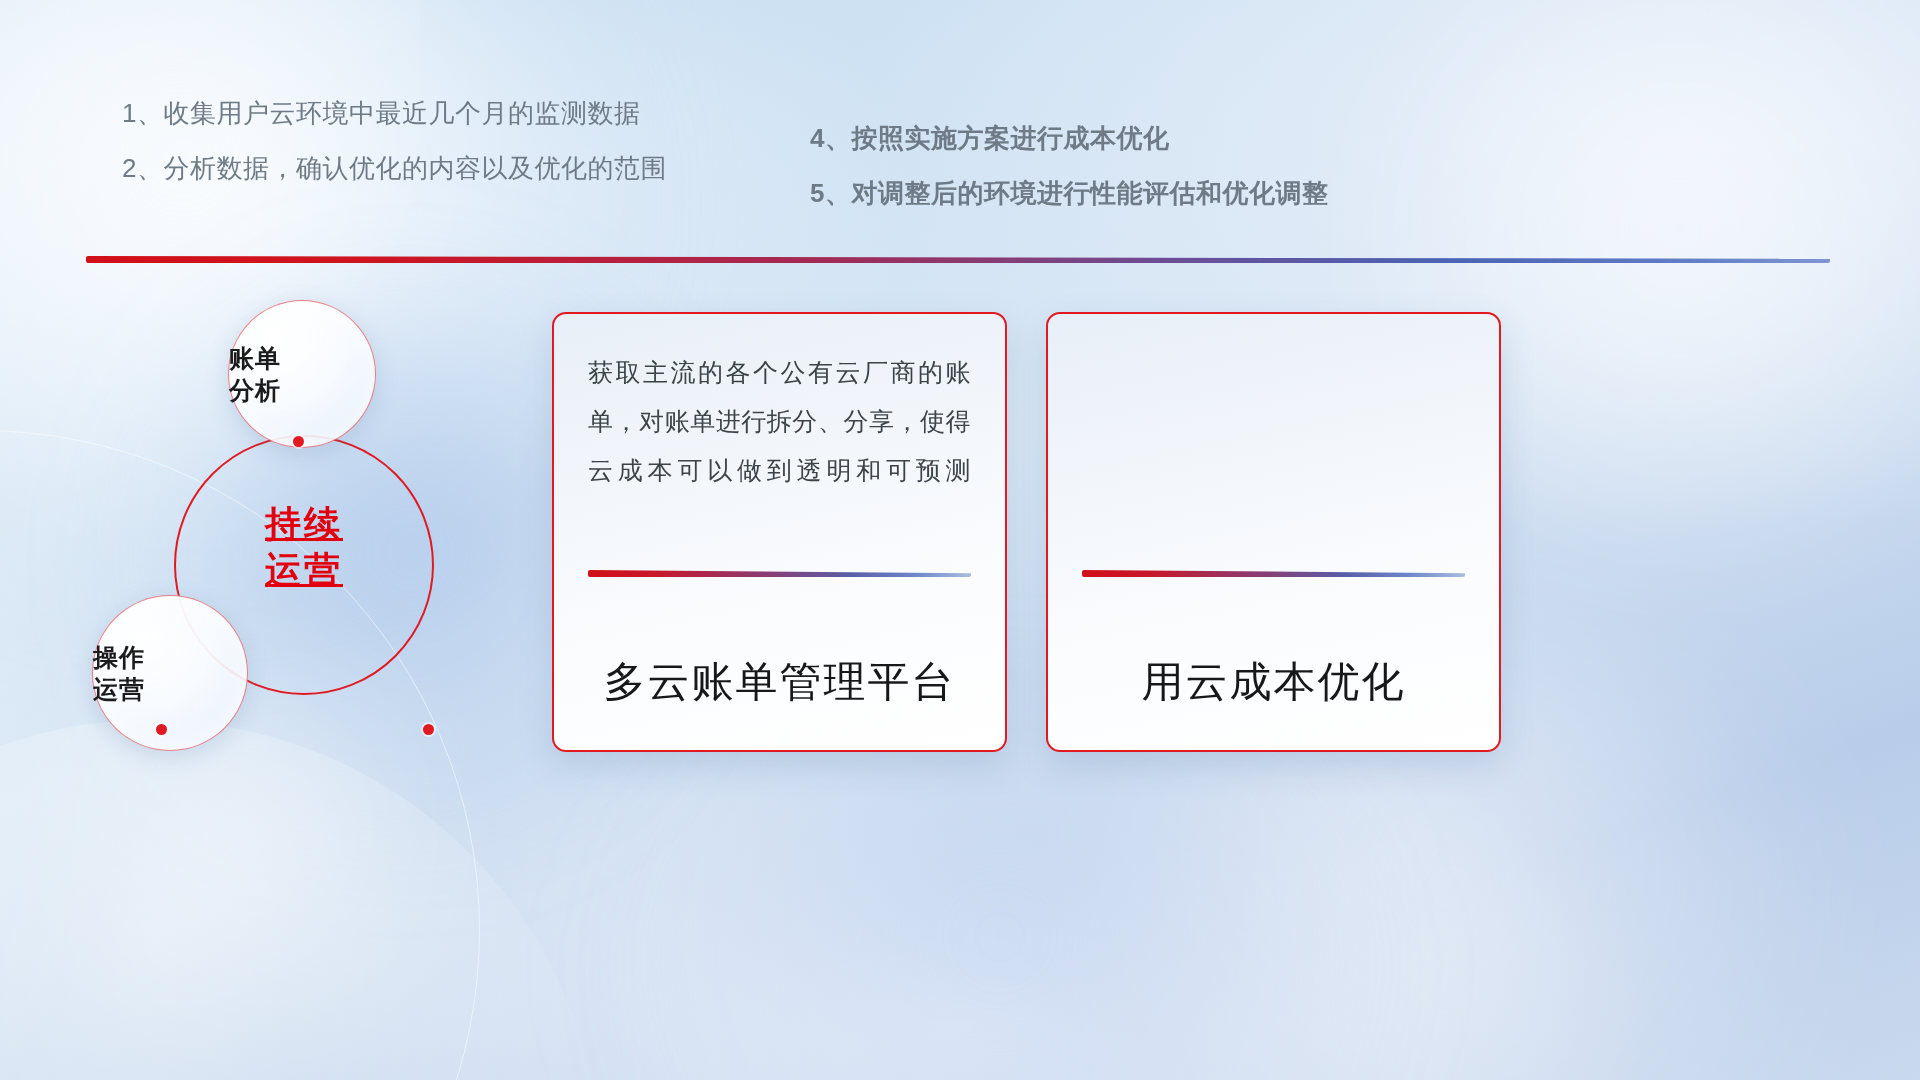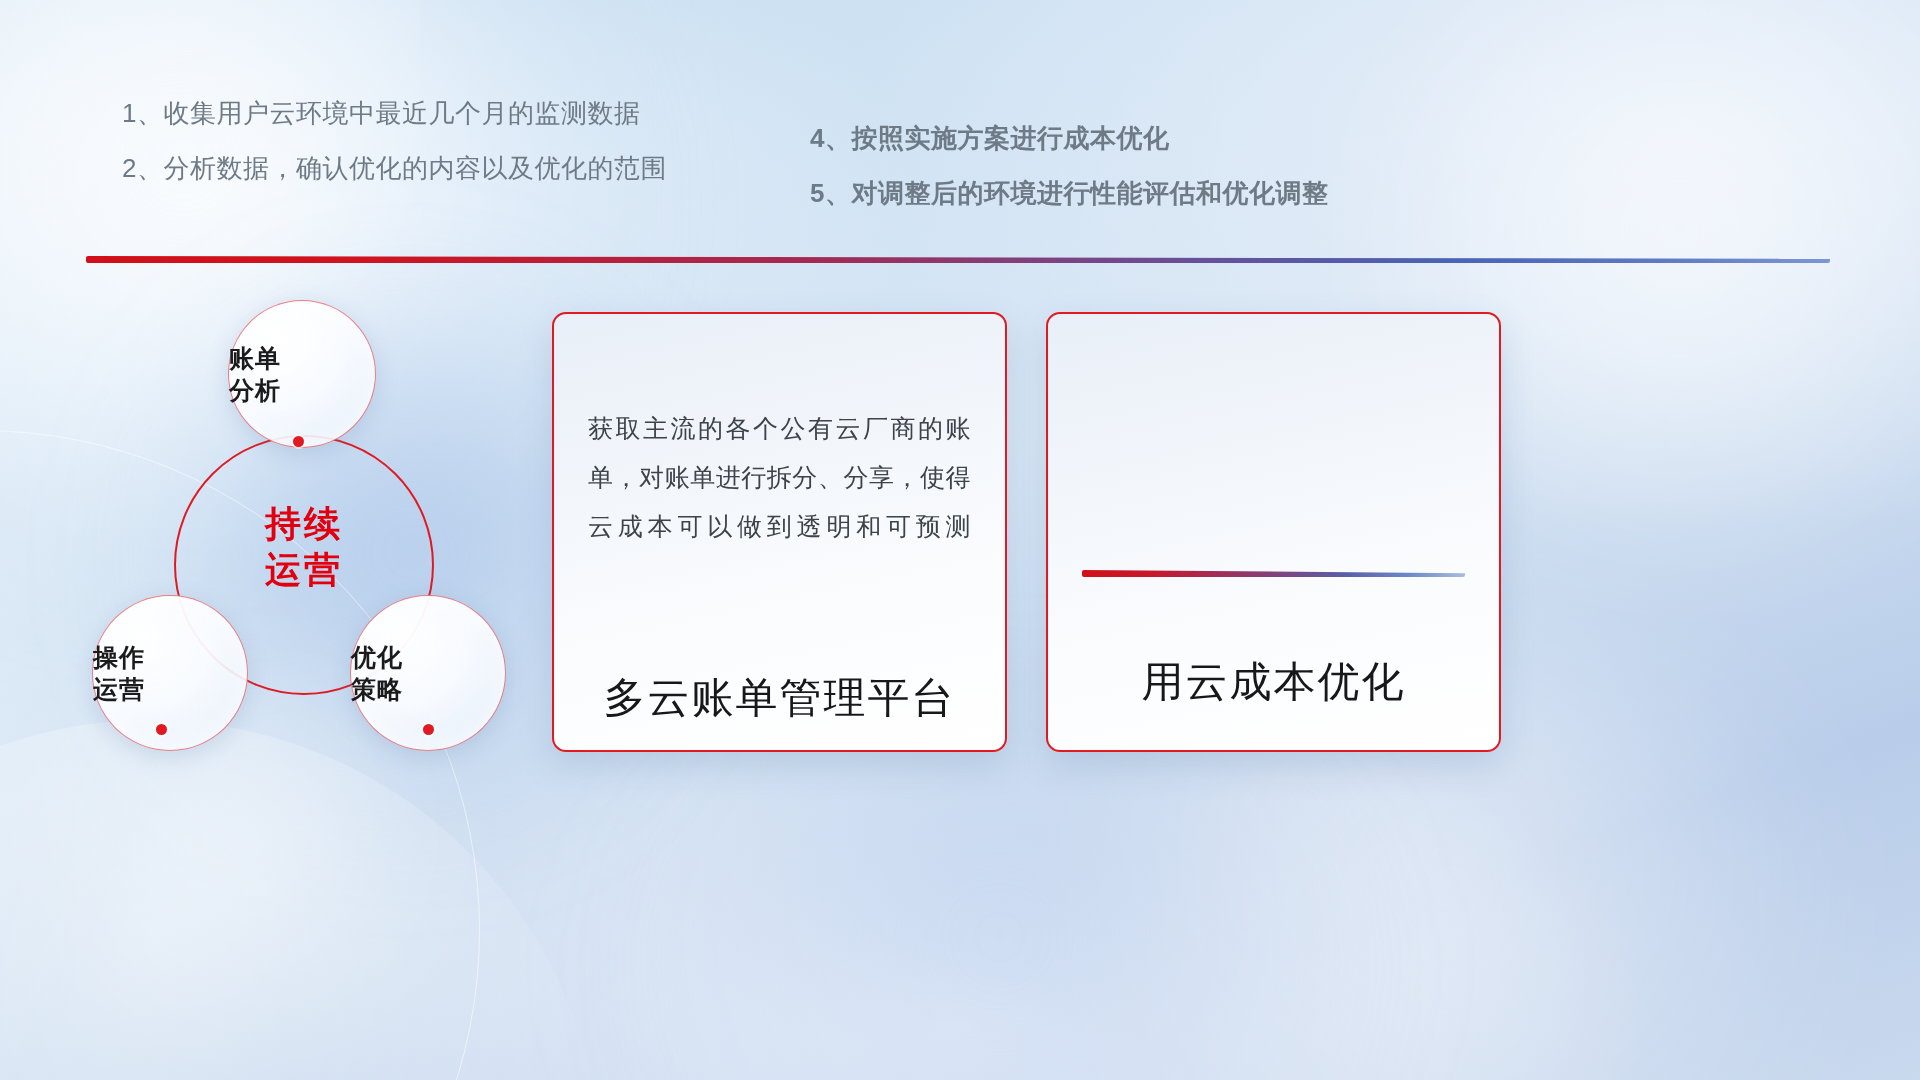--- a/index.html
+++ b/index.html
@@ -76,29 +76,30 @@
   .vdot{ position:absolute; width:11px; height:11px; border-radius:50%;
          background:#e11a22; box-shadow:0 0 0 2px rgba(255,255,255,.55); }
   #dot-top{ left:215px; top:146px; }
   #dot-left{ left:78px; top:434px; }
   #dot-right{ left:345px; top:434px; }
   #venn-center{
     position:absolute; left:128px; top:197px; width:196px; height:120px;
     display:flex; flex-direction:column; align-items:center; justify-content:center;
     color:#e2000f; font-weight:bold; font-size:36px; line-height:1.28; letter-spacing:3px;
     text-align:center;
+    text-decoration:underline;
   }
 
   
   .card{
     position:absolute; top:312px; width:455px; height:440px;
     border:2px solid #e11a22; border-radius:14px;
     background:linear-gradient(168deg, #e9eff8 0%, #f2f6fb 34%, #fbfcfe 66%, #ffffff 100%);
     box-shadow:0 14px 34px rgba(86,118,167,.20);
-    padding:90px 34px 0 34px;
+    padding:34px 34px 0 34px;
     display:flex; flex-direction:column;gap:43px;
   }
   #card-1{ left:552px; }
   #card-2{ left:1046px; }
   .card-body{ color:#3c4349; font-size:25px; line-height:1.95; letter-spacing:.4px;
               text-align:justify; text-align-last:justify; }
   .card-rule{
     margin-top:auto; height:7px; width:100%;
     background:linear-gradient(90deg, #d10f18 0%, #c7182c 18%, #8d3a70 45%, #5a5da6 68%, #6d86c8 85%, #a8bddd 100%);
     clip-path:polygon(0 0, 100% 45%, 100% 100%, 0 100%);
@@ -141,24 +142,20 @@
   <div class="ring" id="ring-main"></div>
 
   <div class="bubble" id="bubble-top">
     <span>账单</span>
     <span>分析</span>
   </div>
   <div class="bubble" id="bubble-left">
     <span>操作</span>
     <span>运营</span>
   </div>
-  <div class="bubble" id="bubble-right">
-    <span>优化</span>
-    <span>策略</span>
-  </div>
 
   <div class="vdot" id="dot-top"></div>
   <div class="vdot" id="dot-left"></div>
   <div class="vdot" id="dot-right"></div>
 
   <div id="venn-center">
     <span>持续</span>
     <span>运营</span>
   </div>
 </div>

